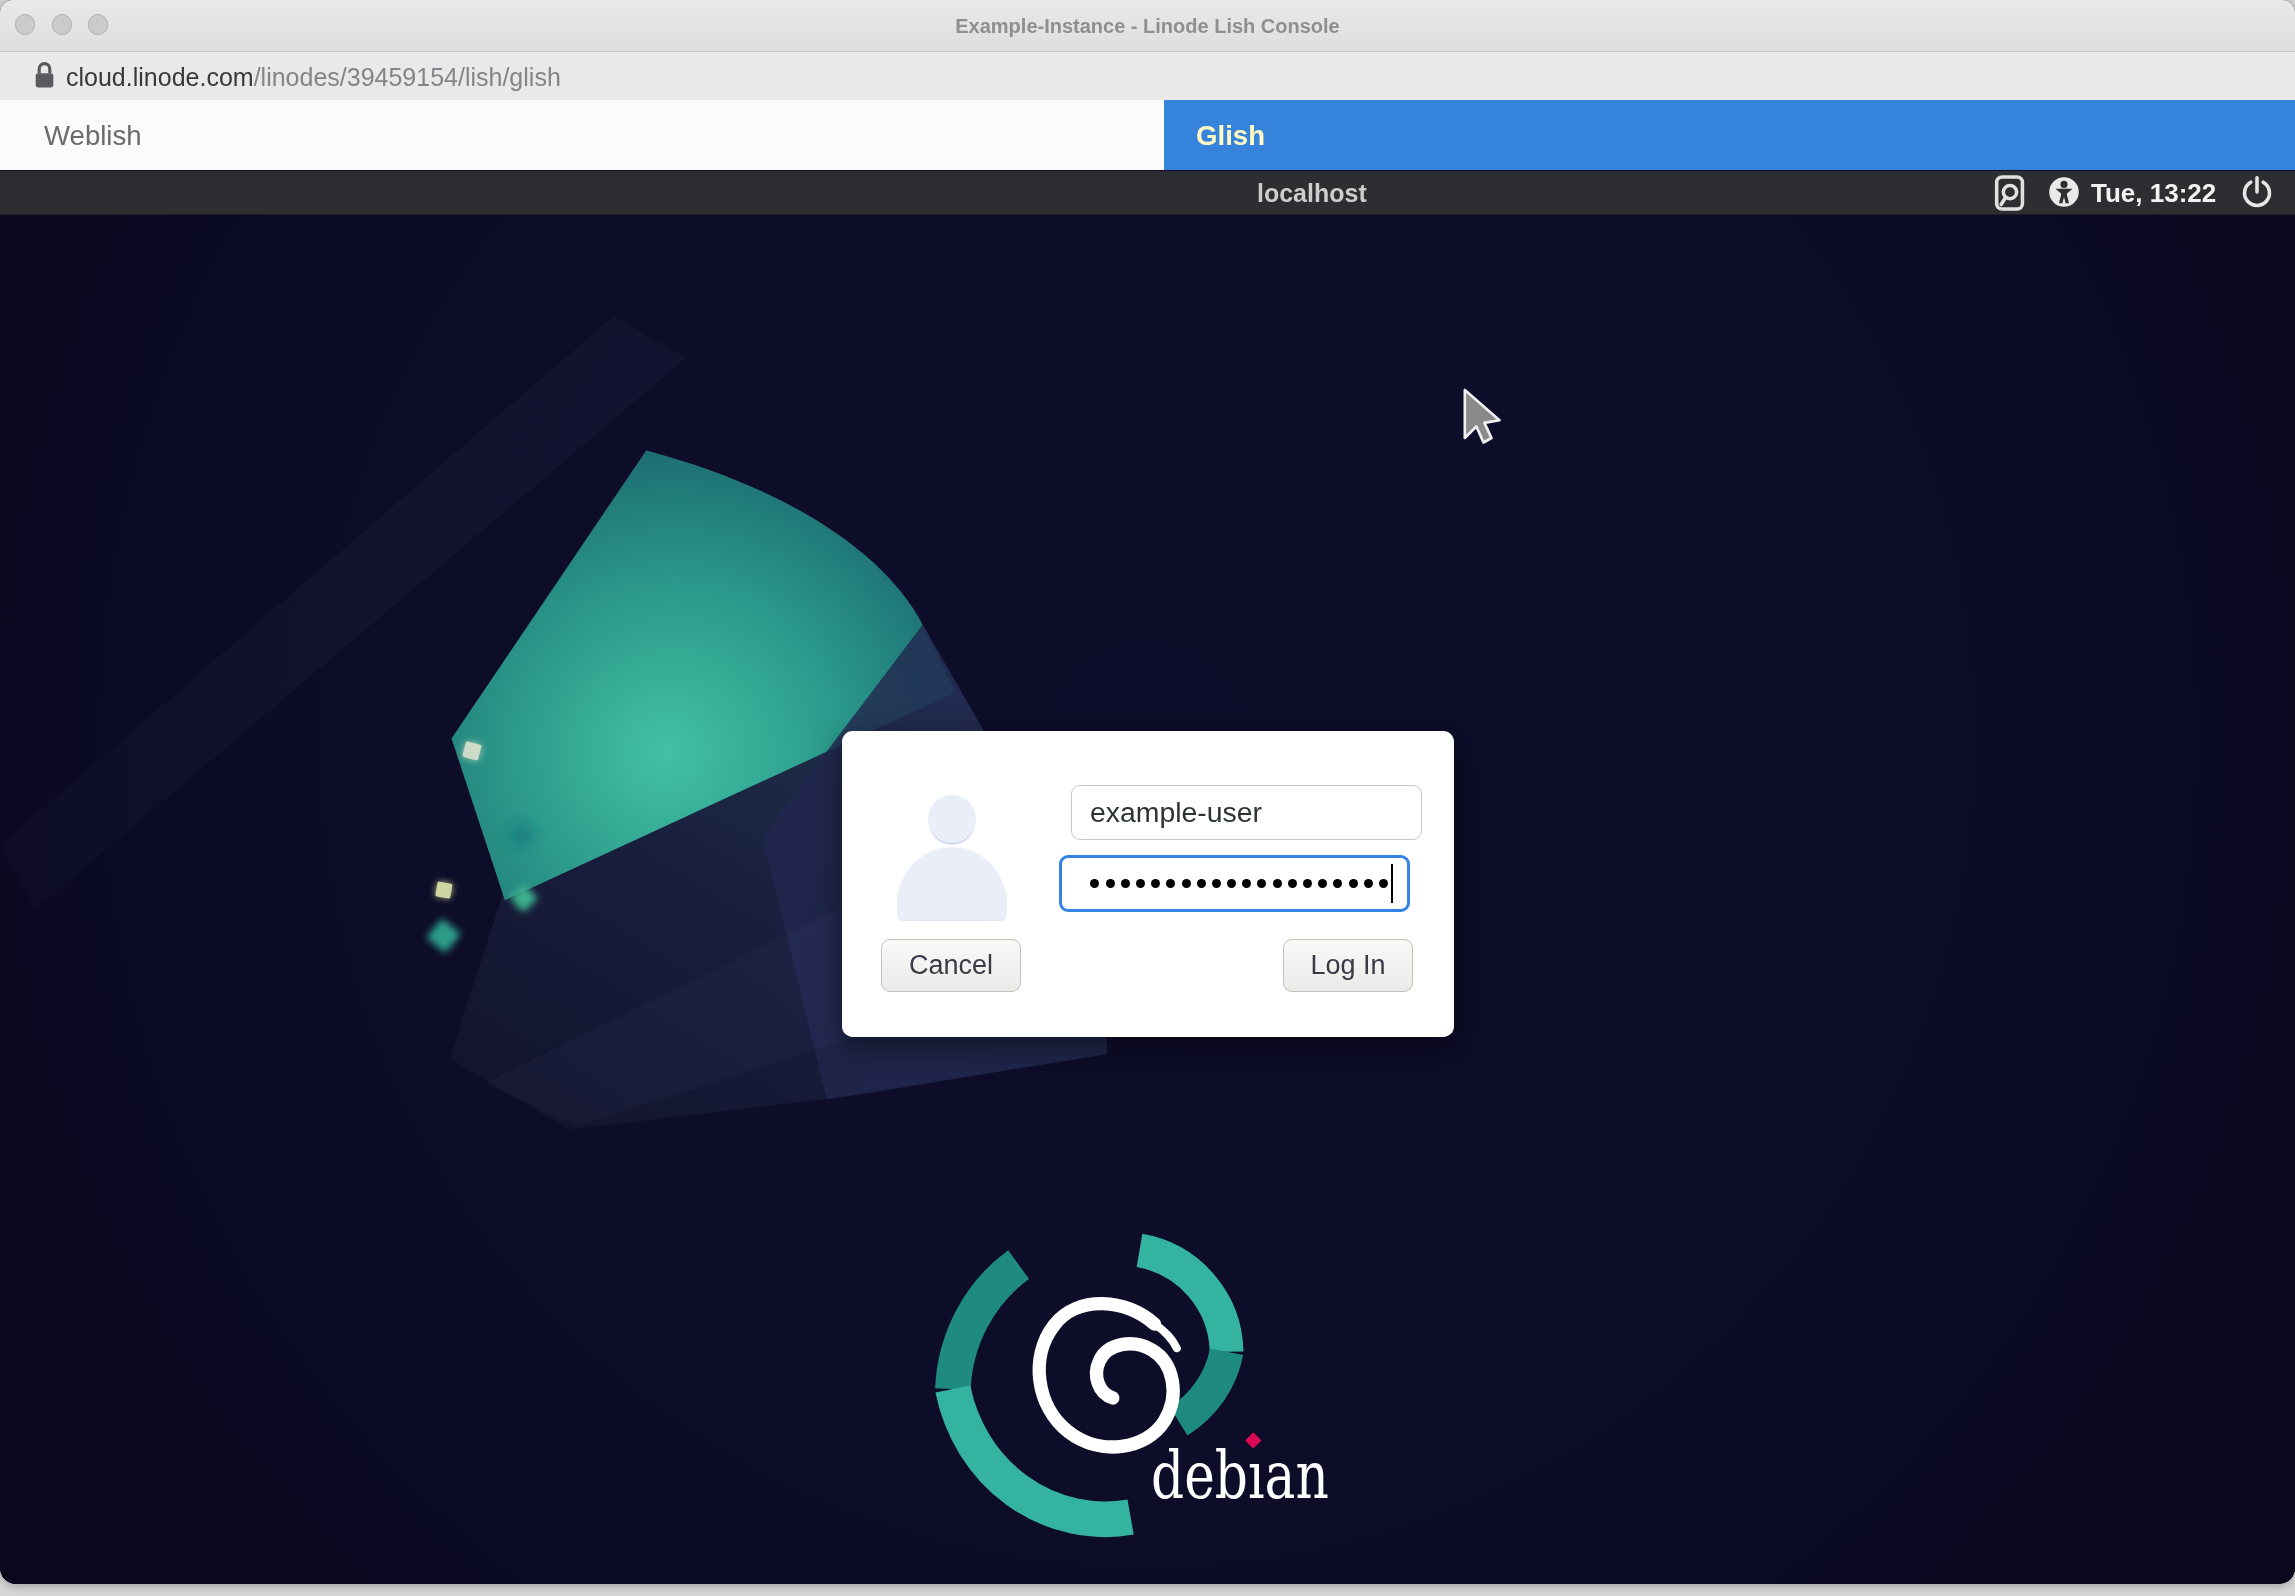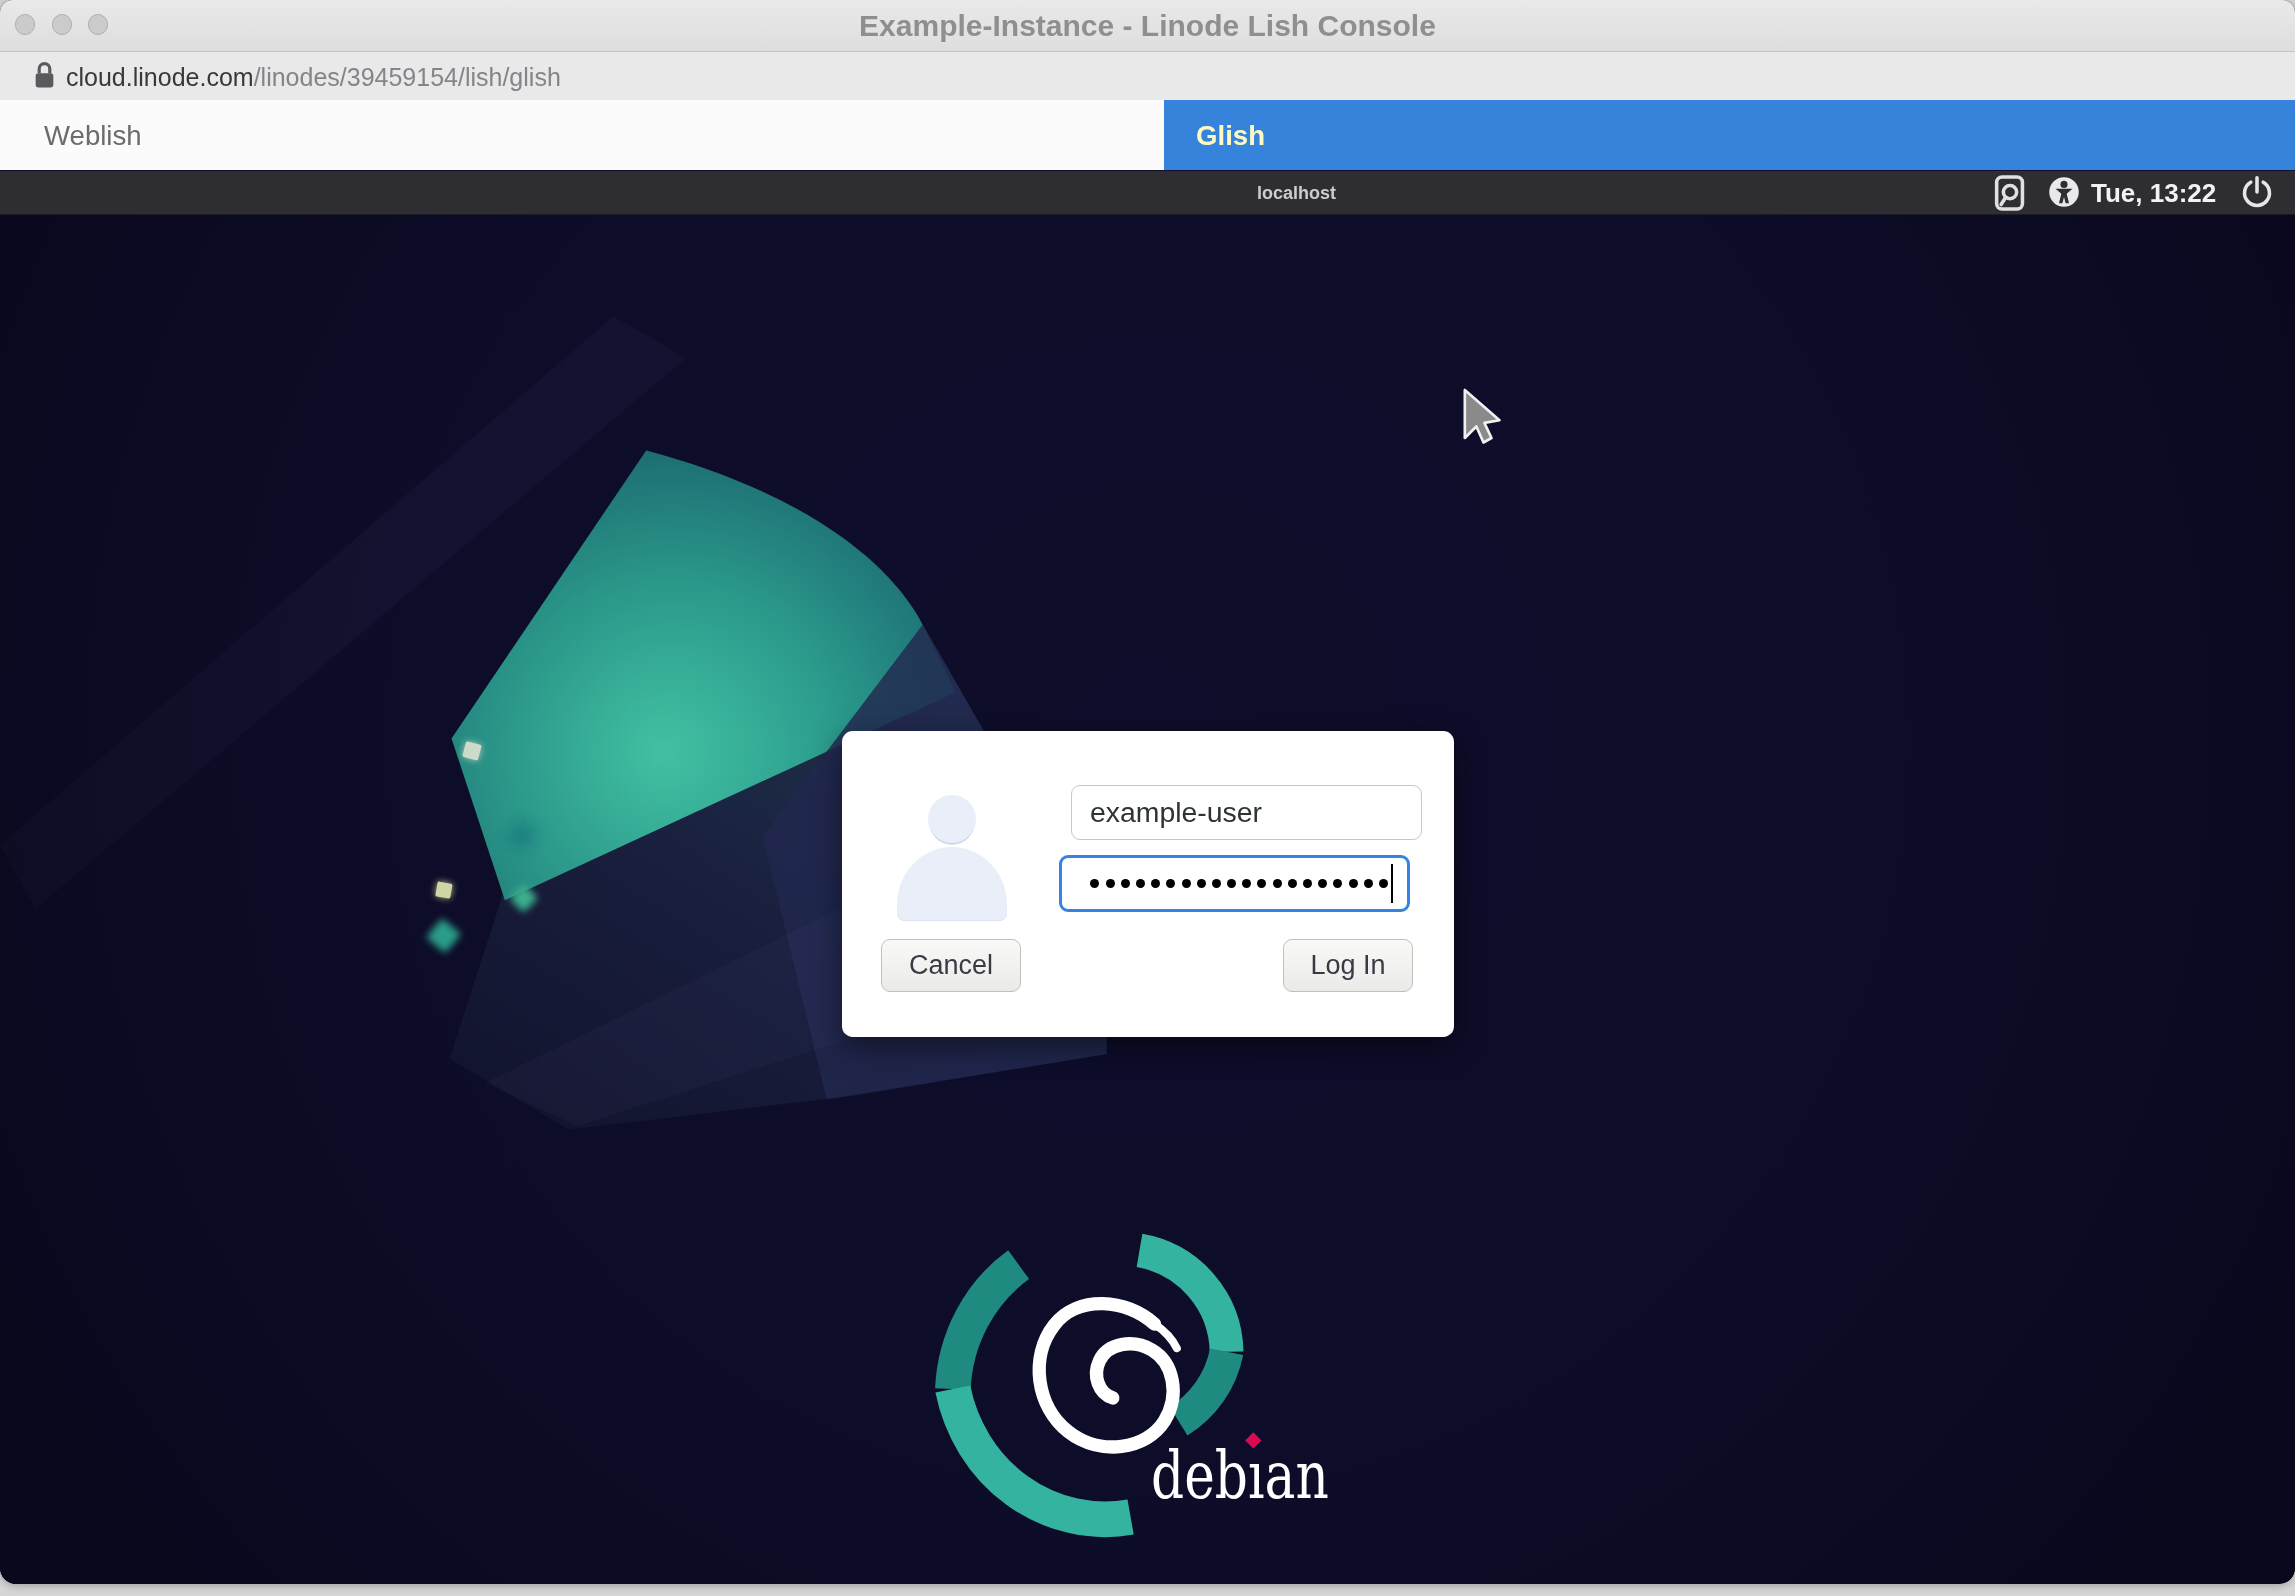--- a/index.html
+++ b/index.html
@@ -17,21 +17,21 @@
   .titlebar{
     position:absolute;top:0;left:0;right:0;height:51px;
     background:linear-gradient(#e9e9e9,#dedede);
     border-bottom:0.9px solid #c3c3c3;
   }
   .traffic{position:absolute;top:14.2px;width:20.4px;height:20.4px;border-radius:50%;
     background:#cbcbcb;border:0.9px solid #b0b0b0;box-sizing:border-box;}
   .tl-close{left:15px}.tl-min{left:52px}.tl-max{left:88px}
   .win-title{
     position:absolute;left:0;right:0;top:0;height:51px;line-height:52px;
-    text-align:center;color:#8f8f8f;font-weight:bold;font-size:30px;
+    text-align:center;color:#8f8f8f;font-weight:bold;font-size:20px;
   }
   
   .urlbar{
     position:absolute;top:52px;left:0;right:0;height:48px;background:#e9e9e9;
     border-bottom:0.9px solid #bdbdbd;
   }
   .lock{position:absolute;left:32px;top:9px;}
   .url{position:absolute;left:66px;top:0;height:48px;line-height:50px;font-size:25px;color:#39393b;white-space:nowrap;}
   .url .path{color:#84848a;}
   
@@ -42,21 +42,21 @@
   
   .desktop{
     position:absolute;top:171px;left:0;right:0;bottom:0;
     background:#0e0d2b;overflow:hidden;border-radius:0 0 16px 16px;
   }
   .gnome-bar{
     position:absolute;top:0;left:0;right:0;height:43px;background:#2d2d32;
     border-bottom:1.8px solid #1b1b20;z-index:6;
   }
   .hostname{position:absolute;left:1257px;top:0;height:28px;line-height:44px;
-    font-size:18px;font-weight:bold;color:#cdcdcd;}
+    font-size:25px;font-weight:bold;color:#cdcdcd;}
   .clock{position:absolute;left:2091px;top:0;height:50px;line-height:44px;
     font-size:26px;font-weight:bold;color:#f2f2f2;}
   .bar-icon{position:absolute;top:4.4px;}
   .art-svg{position:absolute;top:0;left:0;z-index:1;}
   
   .login-card{
     position:absolute;left:842px;top:560px;width:612px;height:306px;
     background:#ffffff;border-radius:10.7px;z-index:10;
     box-shadow:0 9px 30px rgba(0,0,0,.5);
   }

